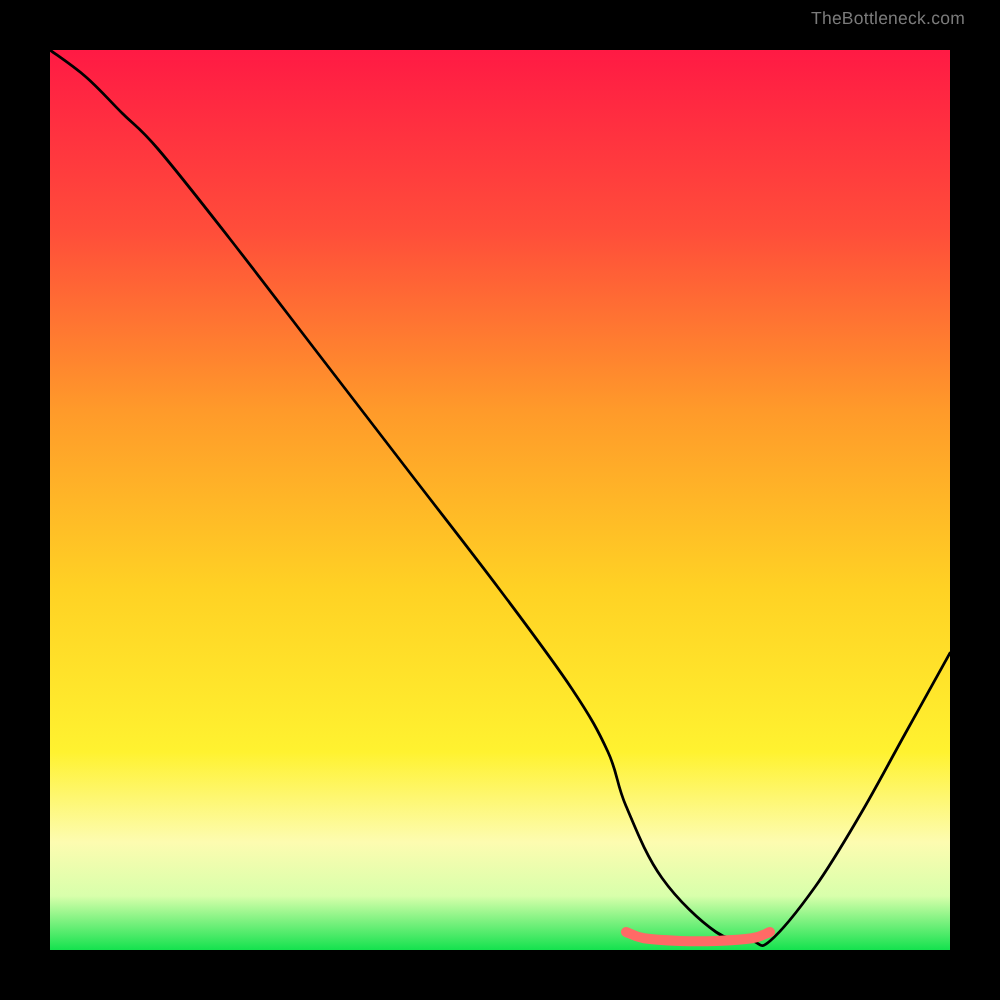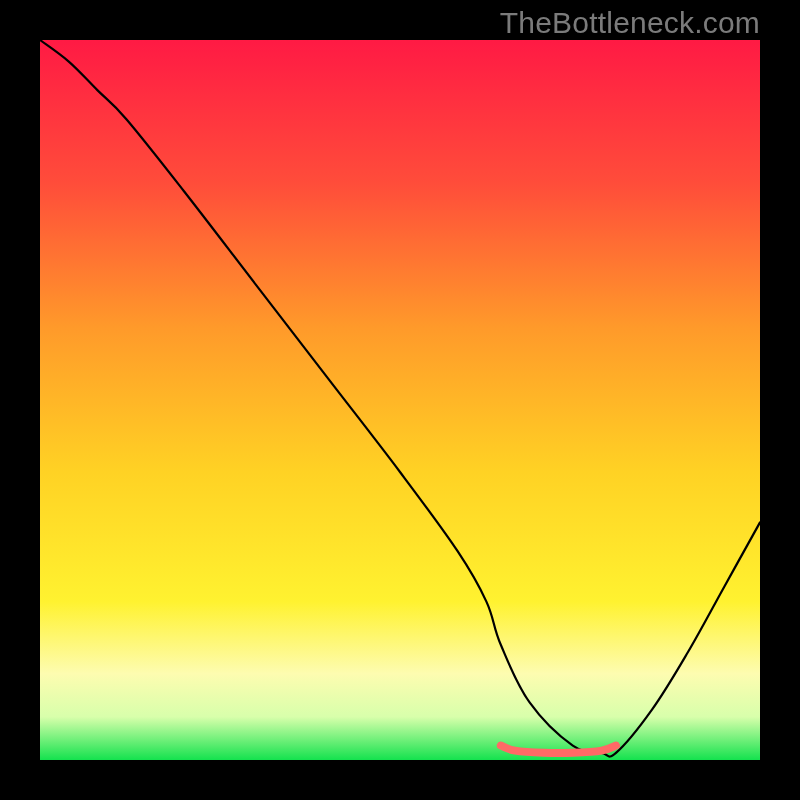--- a/index.html
+++ b/index.html
@@ -22,23 +22,23 @@
   .gradient {
     position: absolute;
     left: 0;
     top: 0;
     width: 720px;
     height: 720px;
   }
   .watermark {
     position: absolute;
     top: 6px;
-    right: 40px;
+    right: 28px;
     color: #7b7b7b;
-    font-size: 30px;
+    font-size: 14px;
     font-weight: 500;
     letter-spacing: 0.2px;
   }
   svg.curve {
     position: absolute;
     left: 0;
     top: 0;
     width: 720px;
     height: 720px;
   }

